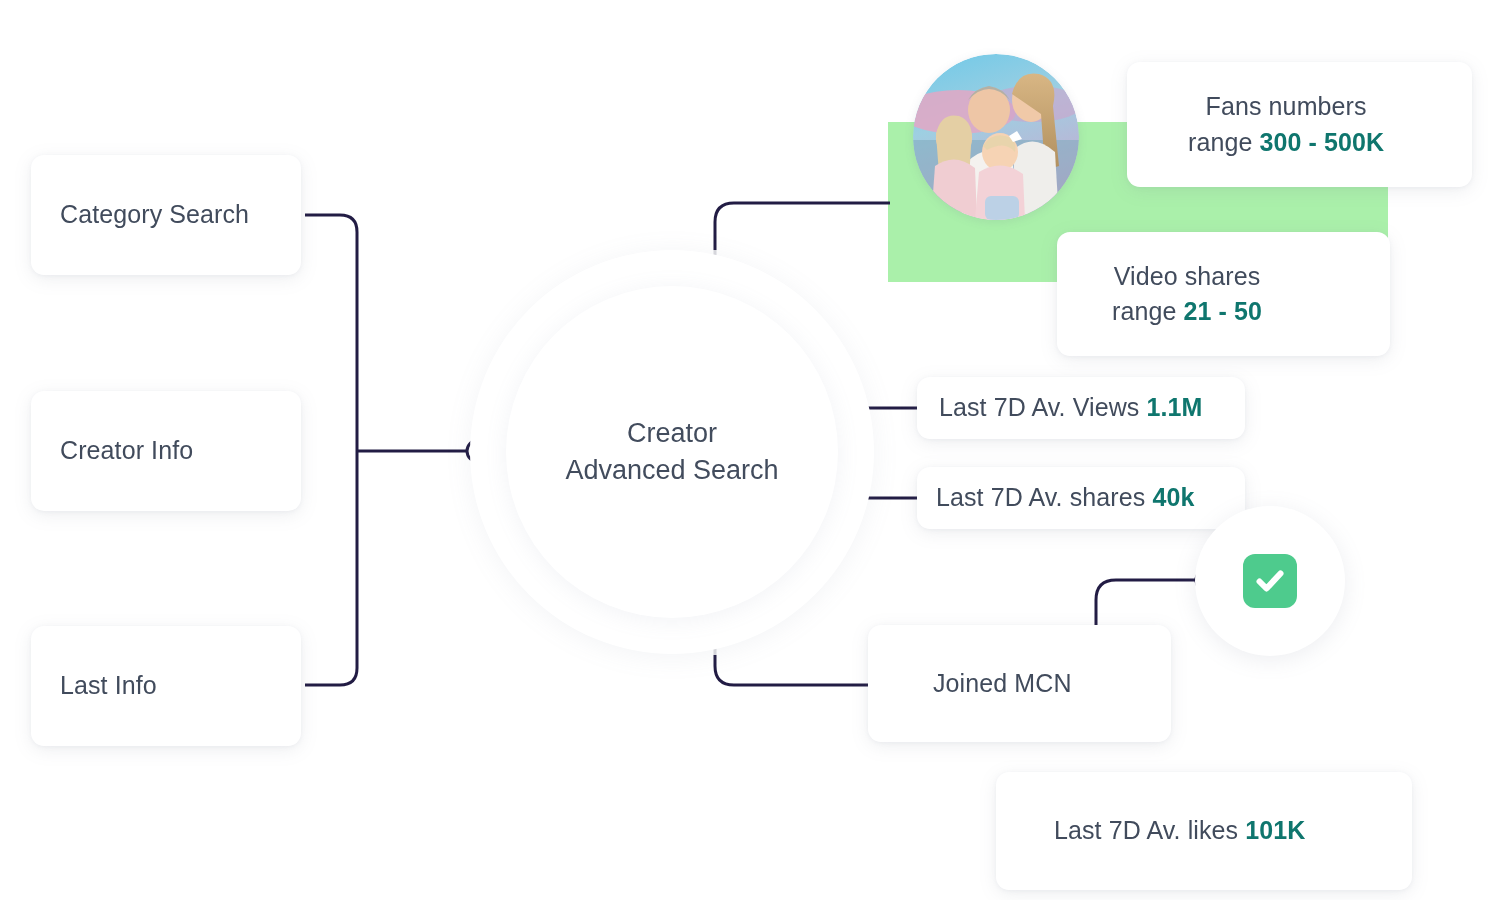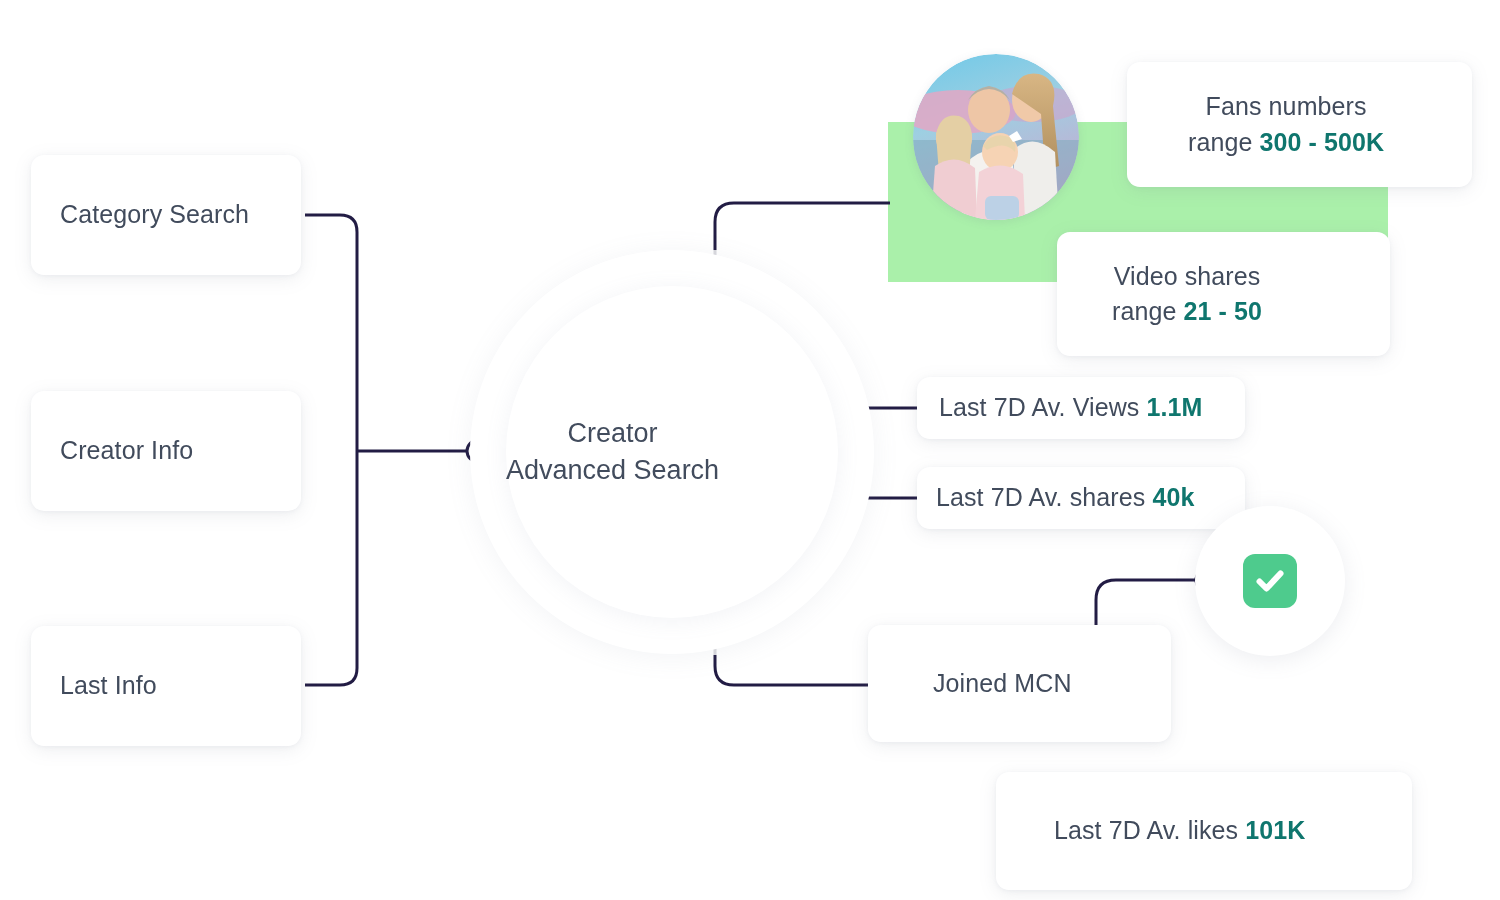--- a/index.html
+++ b/index.html
@@ -138,21 +138,21 @@
     left: 506px;
     top: 286px;
     width: 332px;
     height: 332px;
     border-radius: 50%;
     background: #ffffff;
     box-shadow: 0 3px 22px rgba(140,150,170,0.11);
     z-index: 4;
     display: flex;
     align-items: center;
-    justify-content: flex-start;
+    justify-content: center;
   }
   #center-node-label {
     text-align: center;
     color: #424c5d;
     font-size: 27px;
     font-weight: 500;
     line-height: 1.37;
     white-space: pre-line;
   }
 

